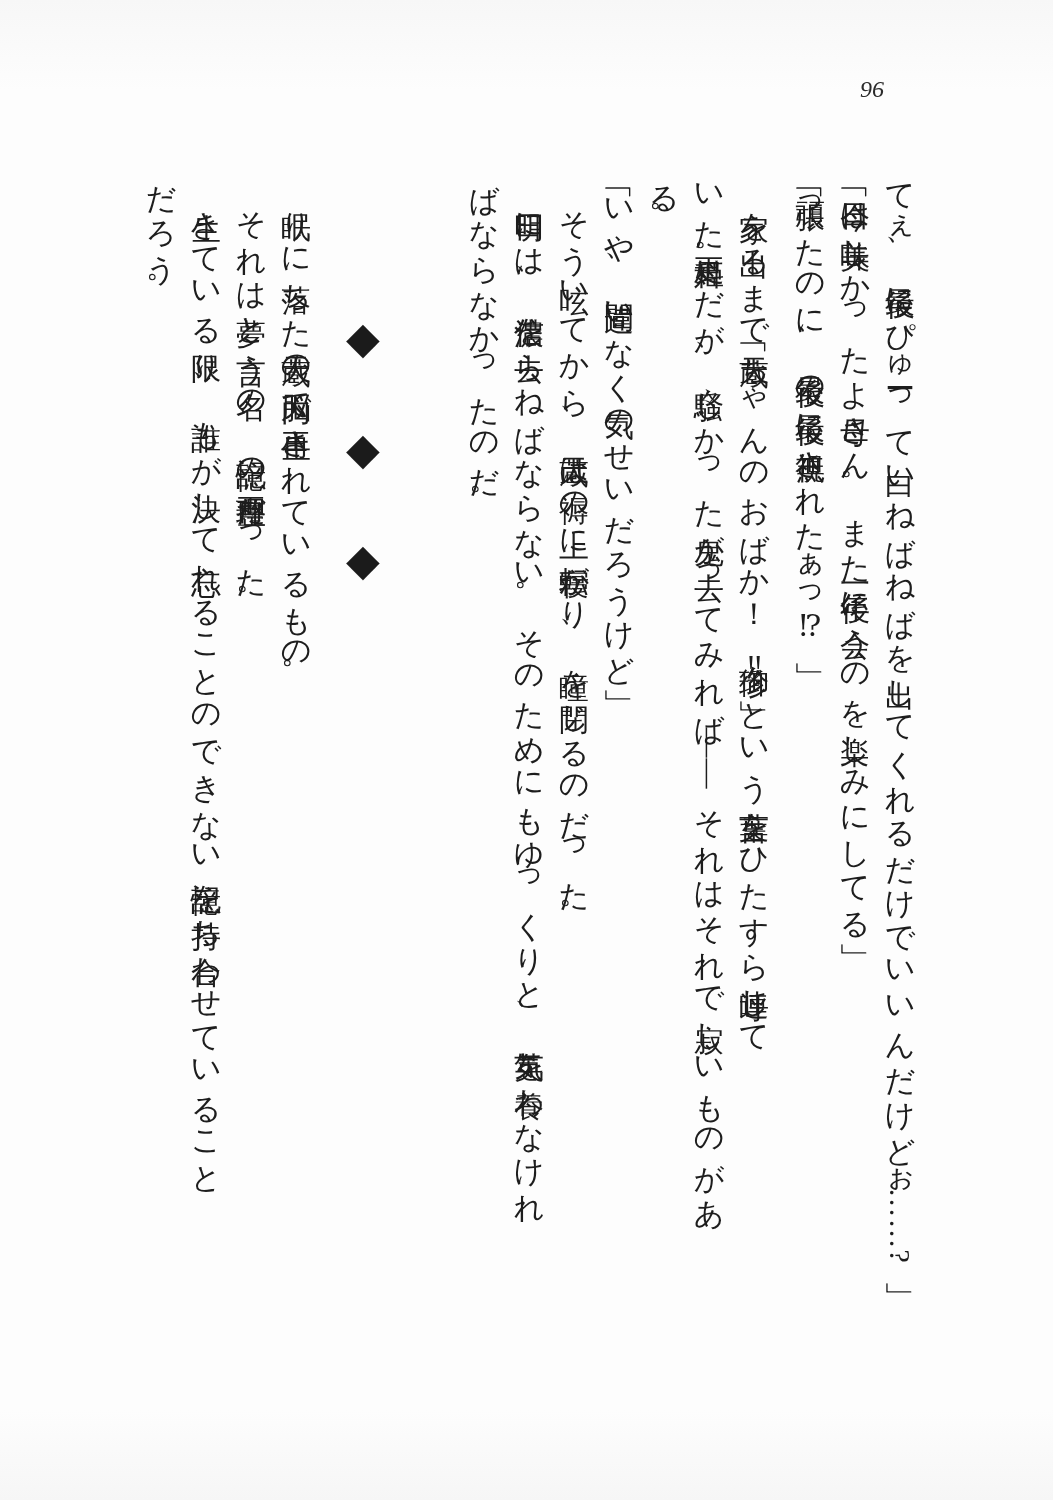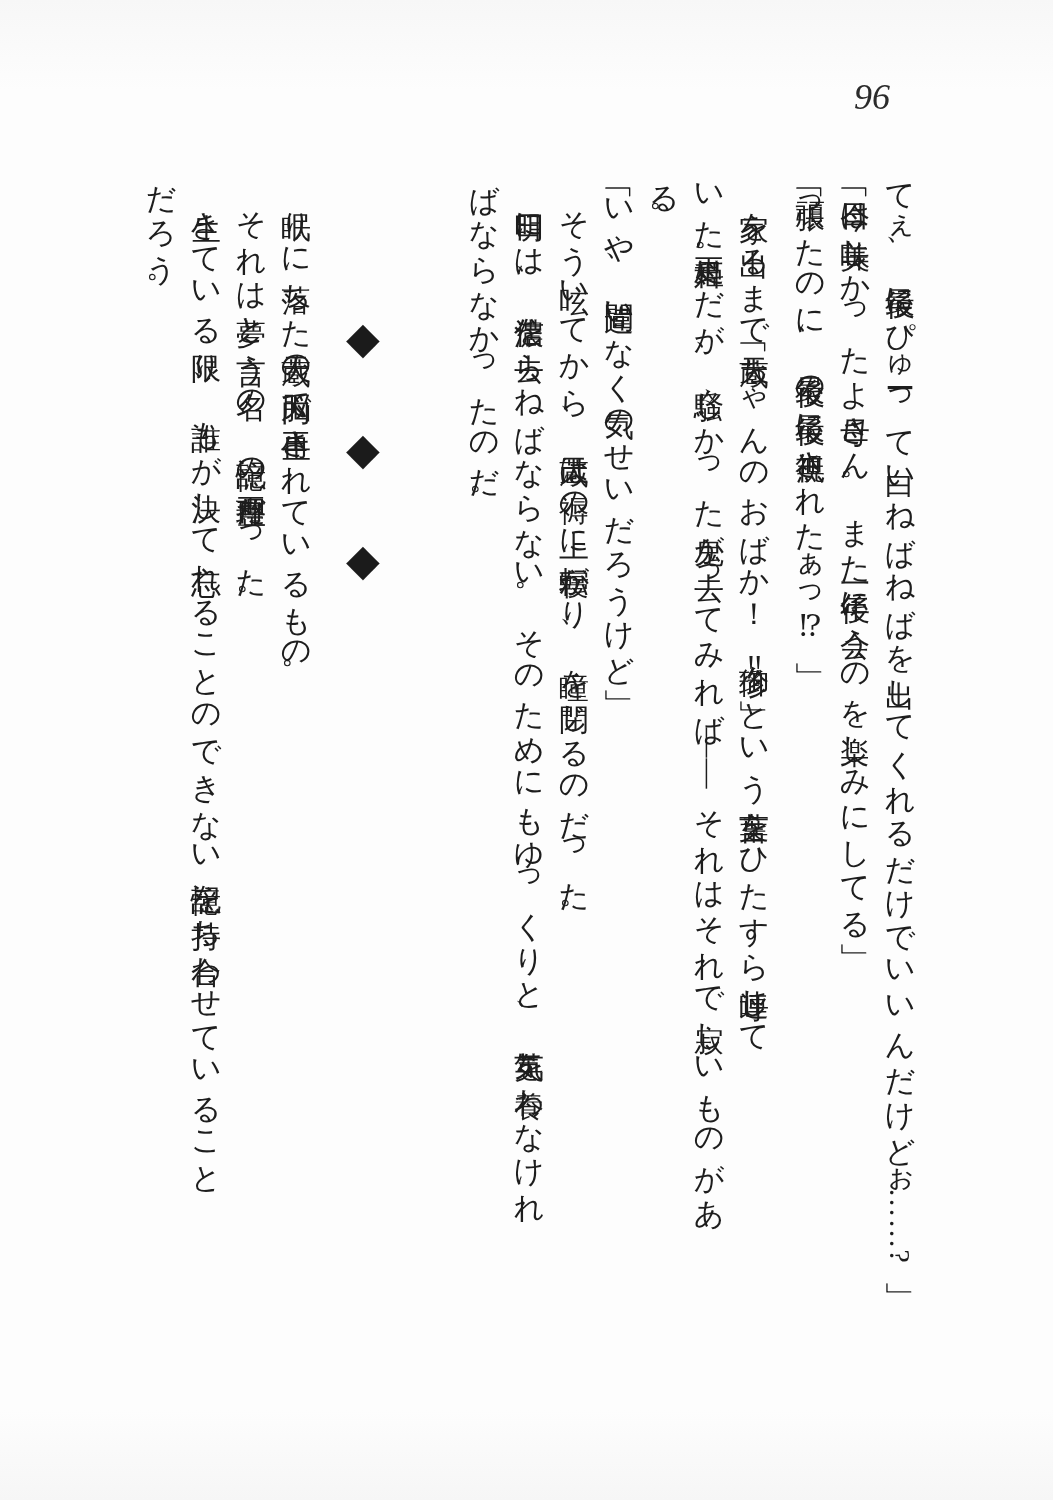--- a/index.html
+++ b/index.html
@@ -6,21 +6,21 @@
   .page{
     position:relative;
     width:1053px;height:1500px;
     background:linear-gradient(180deg,#f7f7f7 0%,#fdfdfd 6%,#fdfdfd 94%,#f6f6f6 100%);
     overflow:hidden;
     font-family:"Liberation Serif","DejaVu Serif",serif;
   }
   .page-number{
     position:absolute;left:840px;top:76px;width:64px;
     text-align:center;
-    font-size:36px;font-style:italic;color:#2b2b2b;
+    font-size:24px;font-style:italic;color:#2b2b2b;
     font-family:"Liberation Serif","DejaVu Serif",serif;
   }
   .vcol{
     position:absolute;
     writing-mode:vertical-rl;
     text-orientation:mixed;
     white-space:nowrap;
     font-size:30px;
     letter-spacing:1px;
     line-height:34px;

